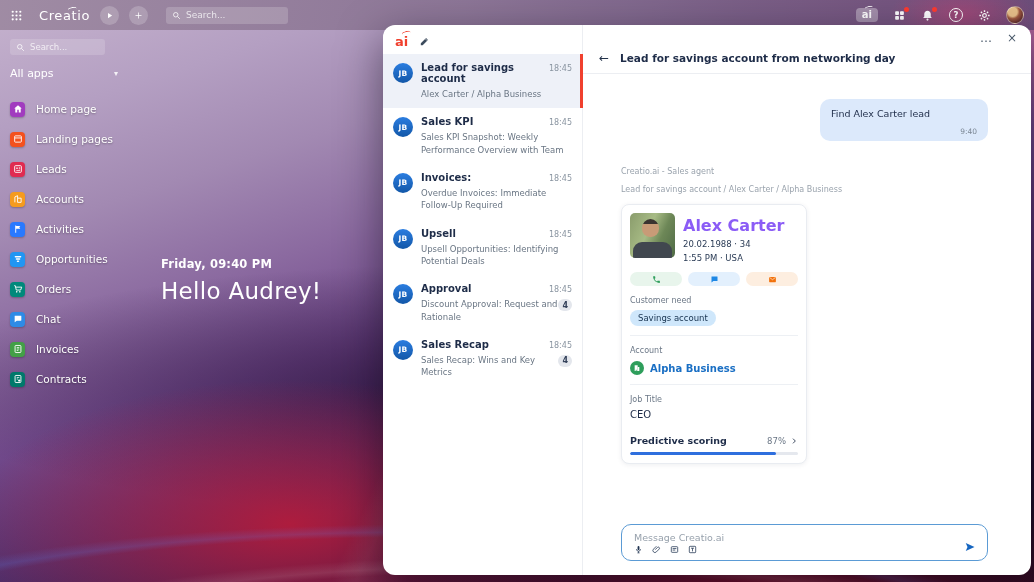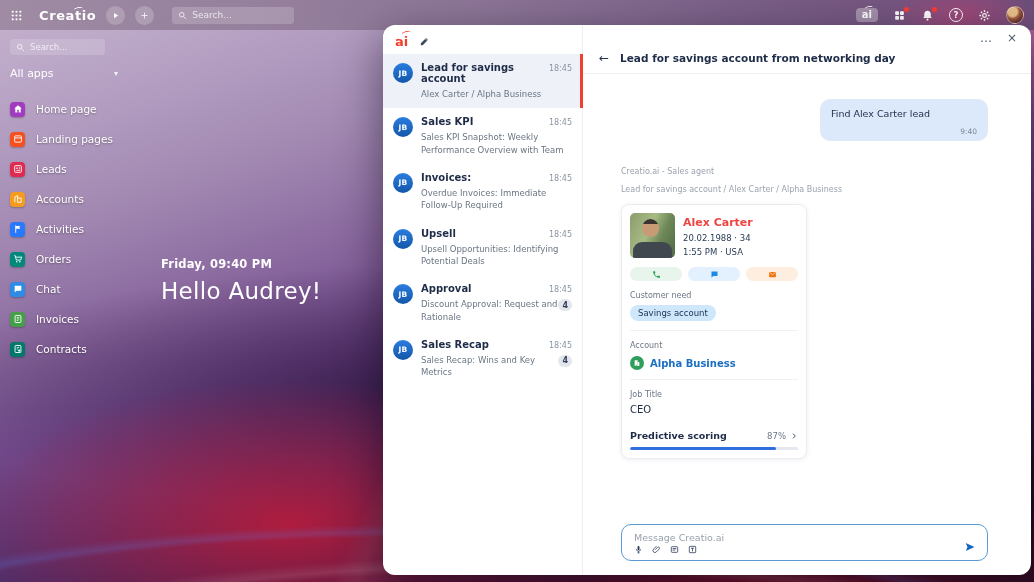--- a/index.html
+++ b/index.html
@@ -21,21 +21,21 @@
   }
 
   
   .topbar { position:absolute; top:0; left:0; right:0; height:30px; z-index:6;
     display:flex; align-items:center; padding:0 10px; gap:10px;
     background:
       radial-gradient(10% 160% at 93% 50%, rgba(225,60,115,.40), transparent 70%),
       linear-gradient(90deg, rgba(156,136,160,.92), rgba(138,115,148,.92) 45%, rgba(118,92,132,.92) 72%, rgba(104,76,120,.92)); }
   .tb-icon { color:#fff; display:inline-flex; align-items:center; justify-content:center; cursor:pointer; }
   .tb-icon svg { width:13px; height:13px; }
-  .logo { position:relative; color:#fff; font-size:13px; letter-spacing:.6px; font-weight:700; margin-left:6px; }
+  .logo { position:relative; color:#fff; font-size:13px; letter-spacing:.6px; font-weight:400; margin-left:6px; }
   .logo i { position:absolute; top:-1px; right:13px; width:9px; height:5px;
             border-top:1.5px solid #fff; border-radius:50%; transform:rotate(-10deg); }
   .round-btn { width:19px; height:19px; border-radius:50%; background:rgba(255,255,255,.20);
     display:inline-flex; align-items:center; justify-content:center; color:#fff; cursor:pointer; }
   .round-btn svg { width:9px; height:9px; }
   .tb-search { display:flex; align-items:center; gap:5px; width:122px; height:17px;
     background:rgba(255,255,255,.18); border-radius:3px; padding:0 6px; margin-left:8px; }
   .tb-search svg { width:9px; height:9px; color:rgba(255,255,255,.85); flex:none; }
   .tb-search input { background:transparent; border:none; outline:none; width:90px;
     font-size:9px; color:#fff; font-family:inherit; }
@@ -123,21 +123,21 @@
   .card { width:186px; margin-top:10px; border:1px solid #E9ECF1; border-radius:8px;
     background:#fff; box-shadow:0 1px 5px rgba(20,30,60,.07); padding:8px; }
   .card-top { display:flex; gap:8px; }
   .photo { width:45px; height:45px; border-radius:5px; flex:none; position:relative; overflow:hidden;
     background:linear-gradient(115deg,#8a9c6c 0%,#a7bb85 40%,#6d8757 65%,#4f6a45 100%); }
   .photo::before { content:""; position:absolute; left:12px; top:6px; width:17px; height:18px;
     border-radius:50% 50% 46% 46%; background:linear-gradient(180deg,#3a3330 0 26%, #c89b77 27%); }
   .photo::after { content:""; position:absolute; left:3px; bottom:-3px; width:39px; height:19px;
     border-radius:9px 9px 0 0; background:#41474f; }
   .card-id { padding-top:3px; }
-  .card-name { font-size:11px; font-weight:600; color:#ef4444; cursor:pointer; }
+  .card-name { font-size:16px; font-weight:600; color:#8b5cf6; cursor:pointer; }
   .card-birth, .card-local { font-size:8.5px; color:#2A3B55; margin-top:4px; }
   .pill-row { display:flex; gap:6px; margin-top:9px; }
   .pill { flex:1; height:14px; border:none; border-radius:7px; cursor:pointer;
     display:inline-flex; align-items:center; justify-content:center; }
   .pill svg { width:9px; height:9px; }
   .fld-label { font-size:8px; color:#6B7786; margin-top:10px; }
   .chip { display:inline-block; background:#CFE7FB; border-radius:8px; padding:3px 8px;
     font-size:8.5px; color:#16324F; margin-top:5px; }
   .card hr { border:none; border-top:1px solid #EDF0F4; margin:9px 0 0; }
   .acct-row { display:flex; align-items:center; gap:6px; margin-top:6px; cursor:pointer; }
@@ -290,20 +290,30 @@
           <span class="nav-label">Accounts</span>
         </div>
         <div class="nav-item">
           <span class="tile" style="background: rgb(41, 121, 255);">
             <svg viewBox="0 0 24 24" fill="currentColor">
               <path d="M6.5 3.5V21" stroke="#fff" stroke-width="2.2"></path>
               <path d="M6.5 4.5h11L15 8l2.5 3.5h-11z" fill="#fff"></path>
             </svg>
           </span>
           <span class="nav-label">Activities</span>
+        </div>
+        <div class="nav-item">
+          <span class="tile" style="background: rgb(33, 150, 243);">
+            <svg viewBox="0 0 24 24" fill="currentColor">
+              <rect x="4" y="5" width="16" height="3.4" rx="1.7" fill="#fff"></rect>
+              <rect x="6.5" y="10.3" width="11" height="3.4" rx="1.7" fill="#fff"></rect>
+              <rect x="9" y="15.6" width="6" height="3.4" rx="1.7" fill="#fff"></rect>
+            </svg>
+          </span>
+          <span class="nav-label">Opportunities</span>
         </div>
         <div class="nav-item">
           <span class="tile" style="background: rgb(0, 137, 123);">
             <svg viewBox="0 0 24 24" fill="currentColor">
               <path d="M3 4h2.4l2.5 10.5h10.4L21 7.5H6.5" fill="none" stroke="#fff" stroke-width="2.2"></path>
               <circle cx="9" cy="18.8" r="1.9" fill="#fff"></circle>
               <circle cx="16.5" cy="18.8" r="1.9" fill="#fff"></circle>
             </svg>
           </span>
           <span class="nav-label">Orders</span>

